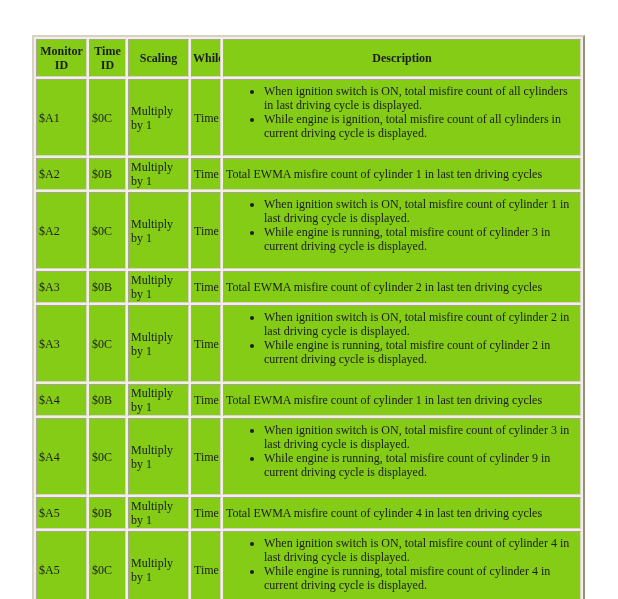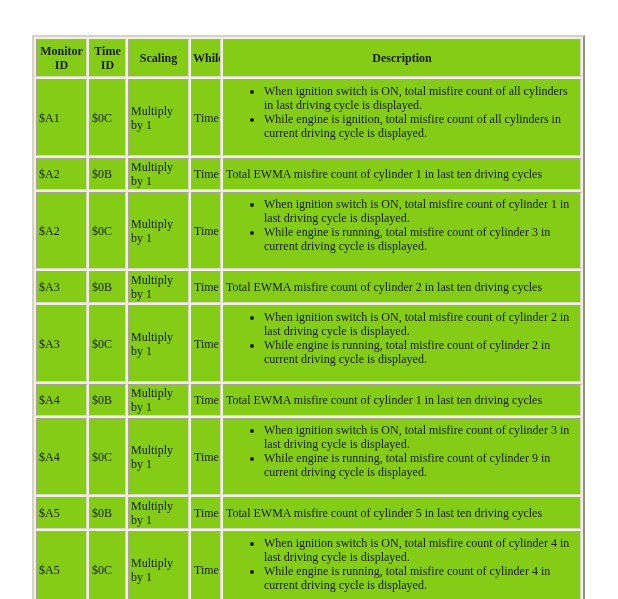--- a/index.html
+++ b/index.html
@@ -152,21 +152,21 @@
               <li>When ignition switch is ON, total misfire count of cylinder 3 in last driving cycle is displayed.</li>
               <li>While engine is running, total misfire count of cylinder 9 in current driving cycle is displayed.</li>
             </ul>
           </td>
   </tr>
         <tr>
     <td>$A5</td>
     <td>$0B</td>
     <td>Multiply by 1</td>
     <td>Time</td>
-    <td class="desc">Total EWMA misfire count of cylinder 5 in last ten driving cycles</td>
+    <td class="desc">Total EWMA misfire count of cylinder 4 in last ten driving cycles</td>
   </tr>
         <tr>
     <td>$A5</td>
     <td>$0C</td>
     <td>Multiply by 1</td>
     <td>Time</td>
     <td class="desc">
             <ul class="desc-list">
               <li>When ignition switch is ON, total misfire count of cylinder 4 in last driving cycle is displayed.</li>
               <li>While engine is running, total misfire count of cylinder 4 in current driving cycle is displayed.</li>

